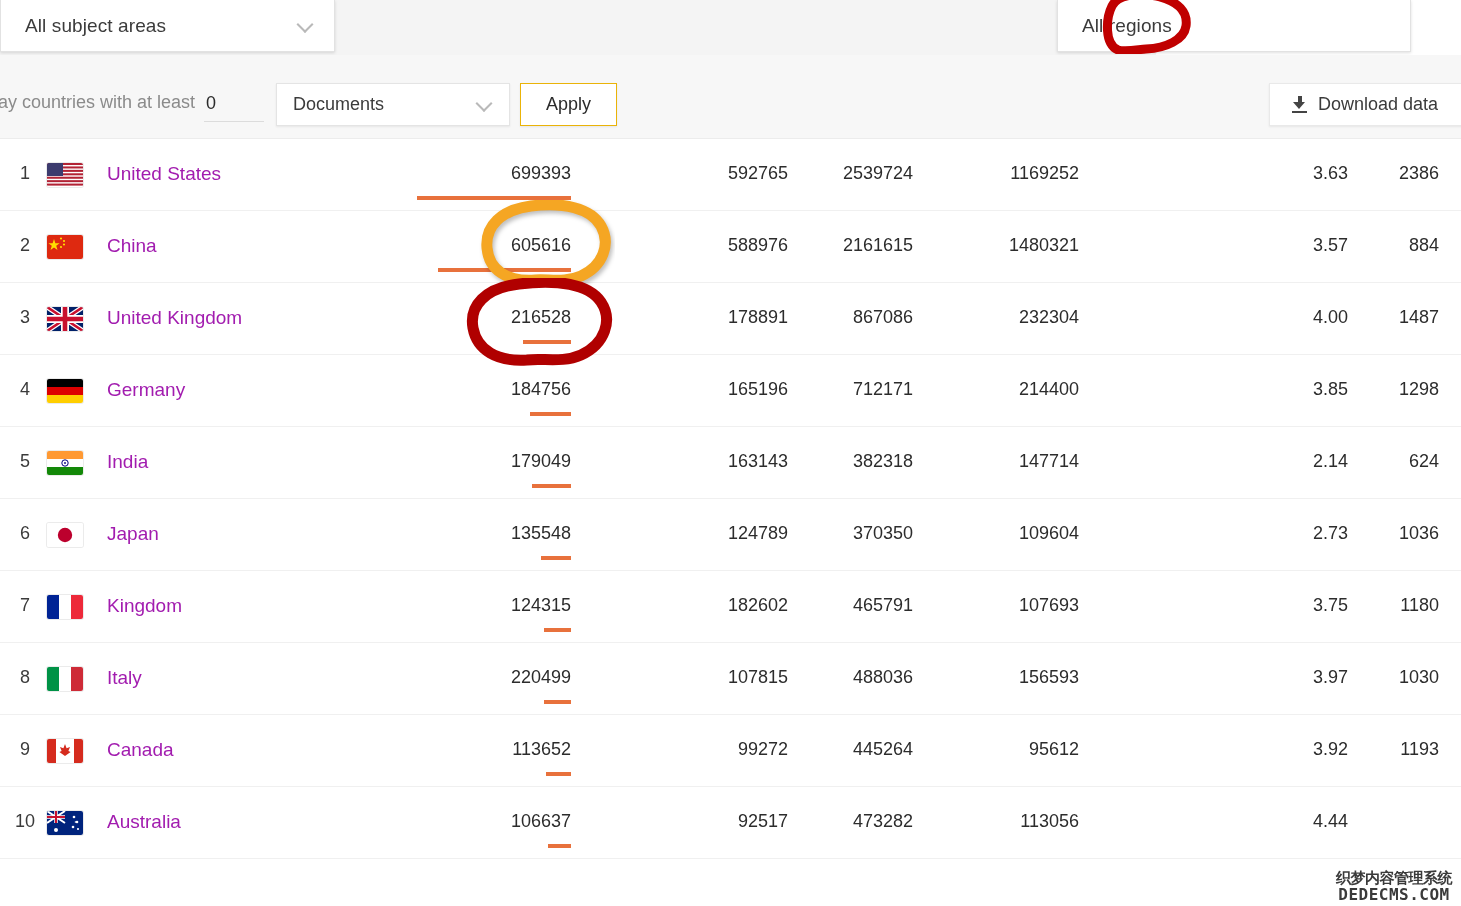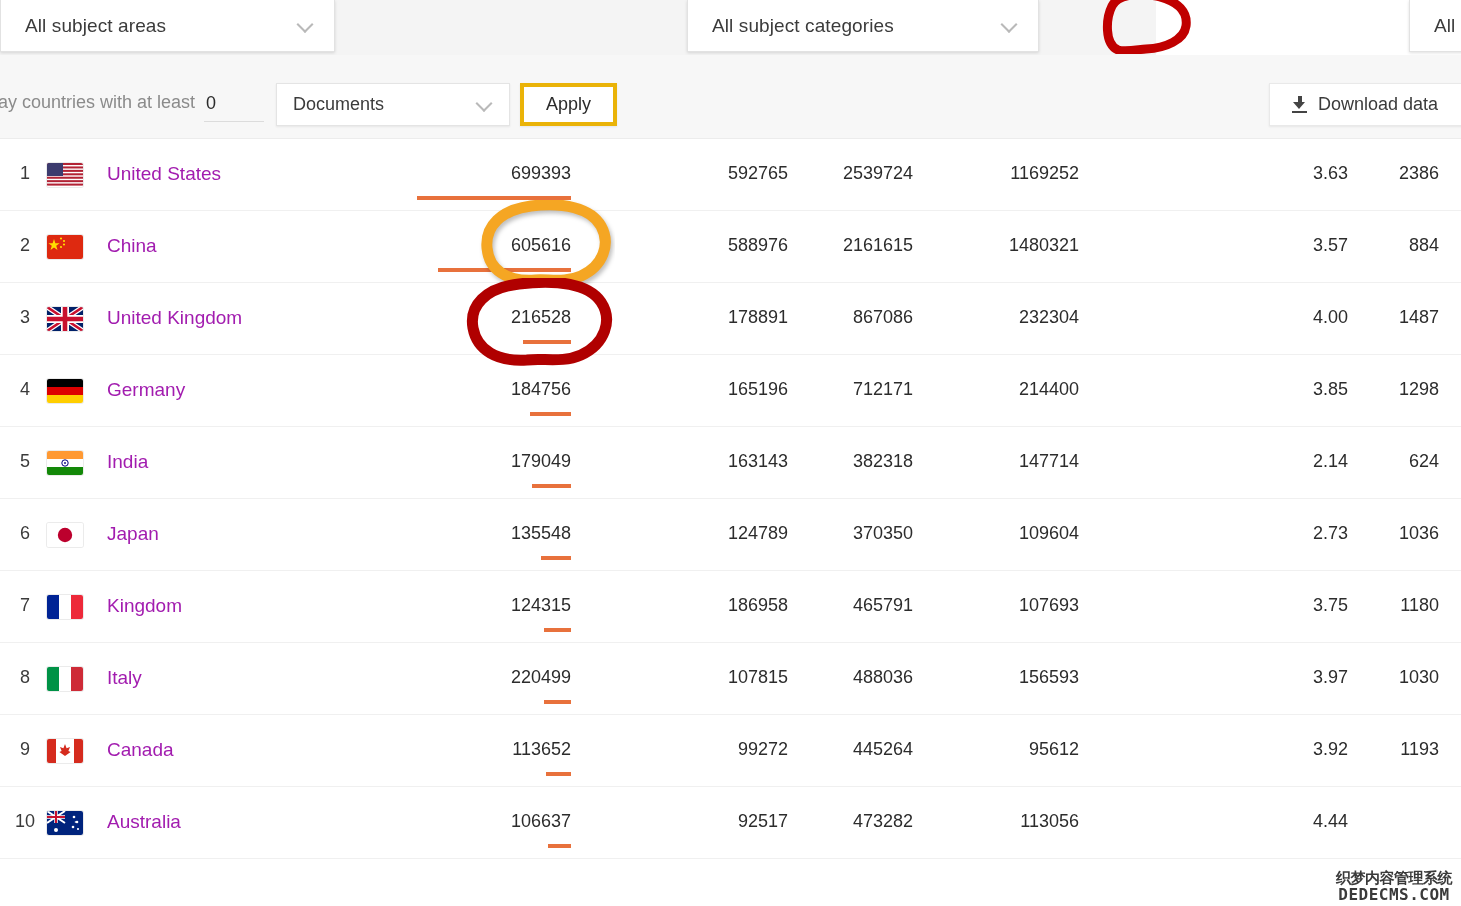--- a/index.html
+++ b/index.html
@@ -112,21 +112,21 @@
     color: #3b3b3b;
     padding-left: 16px;
   }
   .metric-select .chev { right: 16px; }
   .apply-btn {
     position: absolute;
     left: 520px; top: 83px;
     width: 97px;
     height: 43px;
     background: #ffffff;
-    border: 4px solid #eab308;
+    border: 1px solid #eab308;
     box-shadow: 0 1px 2px rgba(0,0,0,0.07);
     font-family: "Liberation Sans", sans-serif;
     font-size: 18px;
     color: #2b2b2b;
     cursor: pointer;
     box-sizing: border-box;
   }
   .download-btn {
     position: absolute;
     left: 1269px; top: 83px;
@@ -267,24 +267,20 @@
 </head>
 <body>
 
 <div class="filter-bar">
 
   <div class="select-box" id="sel-subject-areas">
     <span class="sel-label">All subject areas</span>
     <span class="chev"></span>
   </div>
 
-  <div class="select-box" id="sel-subject-categories">
-    <span class="sel-label">All subject categories</span>
-    <span class="chev"></span>
-  </div>
 
   <div class="select-box" id="sel-regions">
     <span class="sel-label">All regions</span>
 
   </div>
 
 </div>
 
 <div class="controls-row"></div>
 
@@ -450,21 +446,21 @@
             <rect width="12" height="24" fill="#002395"></rect>
             <rect x="12" width="12" height="24" fill="#fff"></rect>
             <rect x="24" width="12" height="24" fill="#ed2939"></rect>
           </svg>
         </div>
         <a class="country-link">Kingdom</a>
         <div class="cell col-docs">124315</div>
         <div class="cell col-docs" style="top: 0px;">
           <div class="docbar" style="width: 27px; background: rgb(232, 113, 60);"></div>
         </div>
-        <div class="cell col-cit">186958</div>
+        <div class="cell col-cit">182602</div>
         <div class="cell col-citat">465791</div>
         <div class="cell col-self">107693</div>
         <div class="cell col-cpd">3.75</div>
         <div class="cell col-h">1180</div>
       </div>
       <div class="row">
         <div class="rank">8</div>
         <div class="flag">
           <svg viewBox="0 0 36 24">
             <rect width="12" height="24" fill="#009246"></rect>

